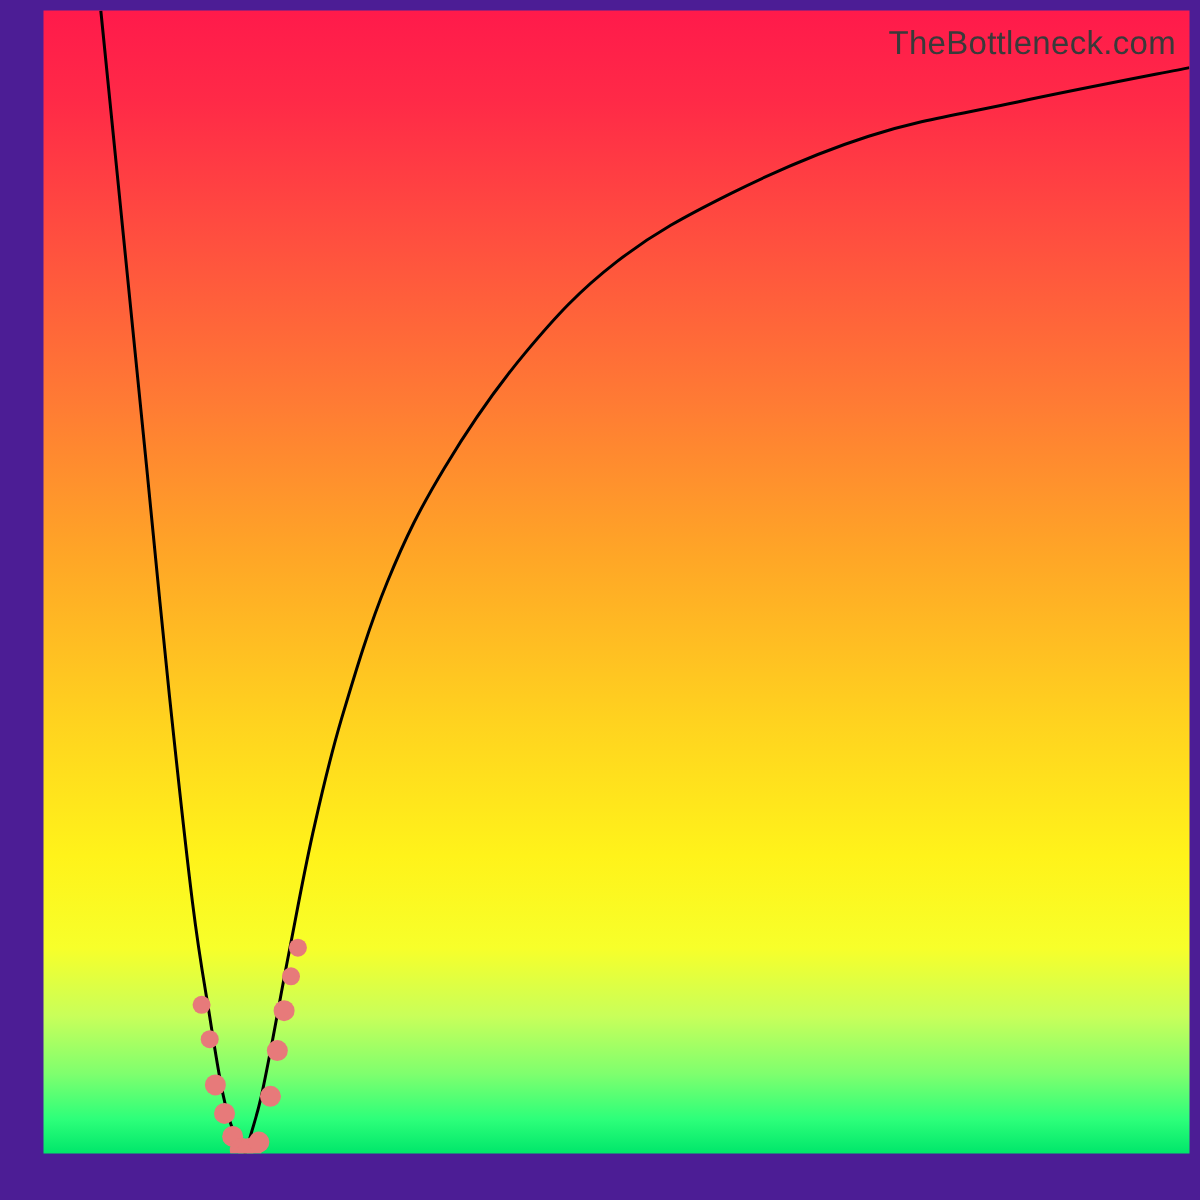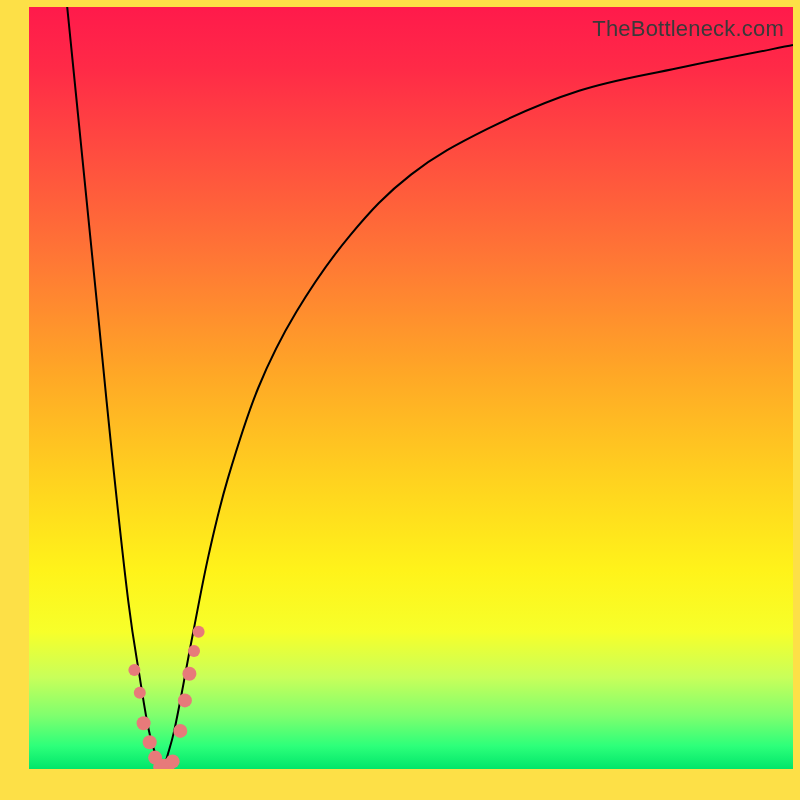--- a/index.html
+++ b/index.html
@@ -8,21 +8,21 @@
     width: 800px;
     height: 800px;
     overflow: hidden;
     background: #000;
     font-family: Arial, Helvetica, sans-serif;
   }
   .chart-container {
     position: relative;
     width: 800px;
     height: 800px;
-    background: #fde047;
+    background: #4c1d95;
     text-align: right;
   }
   .plot-area {
     position: absolute;
     left: 29px;
     top: 7px;
     width: 764px;
     height: 762px;
     
     background: linear-gradient(to bottom,

